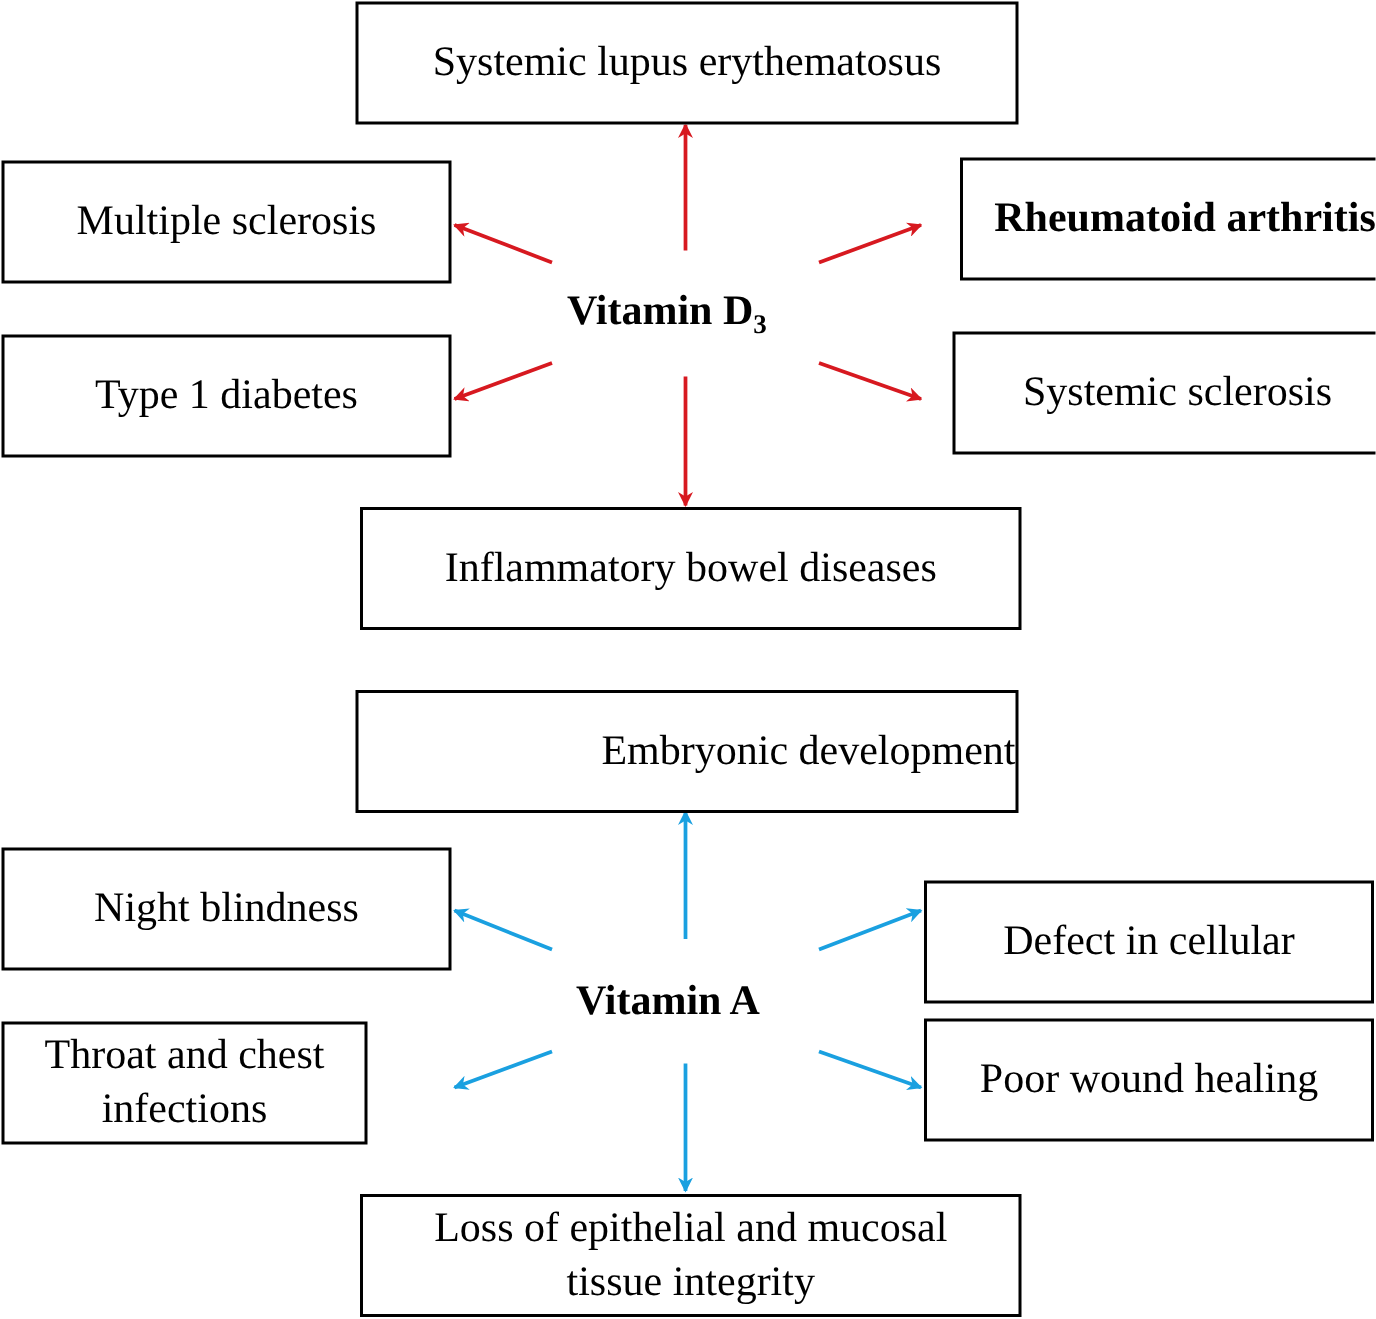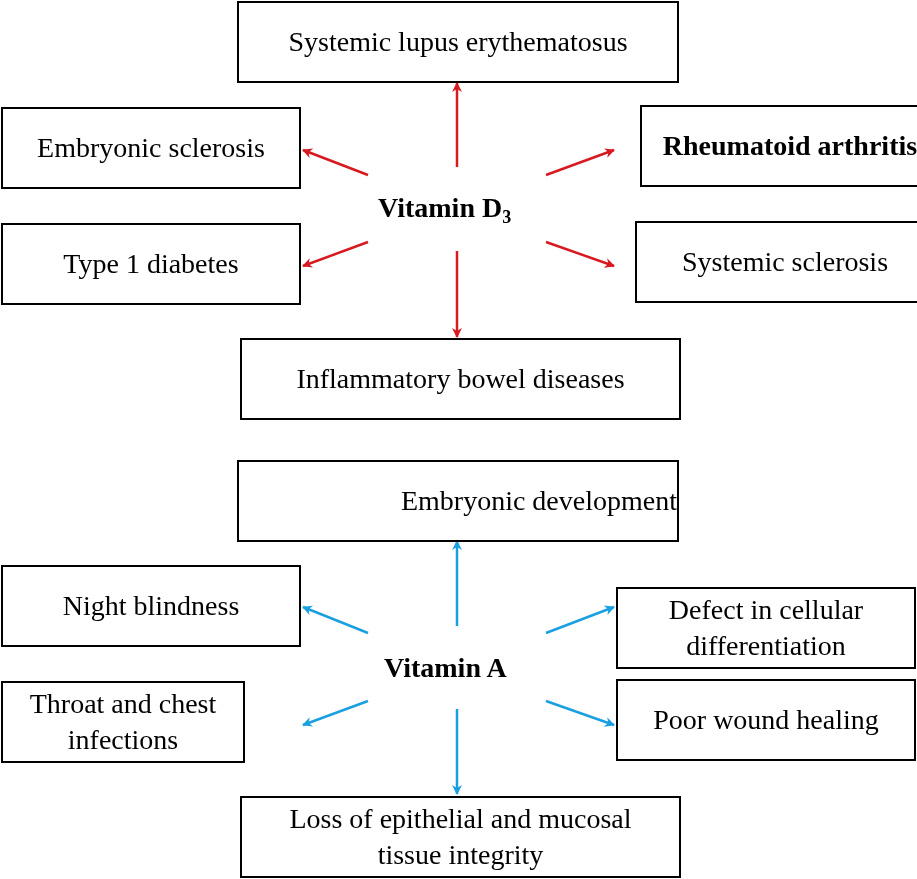--- a/index.html
+++ b/index.html
@@ -49,21 +49,21 @@
   <span>Vitamin D</span><sub>3</sub>
 </div>
 
 <div class="box" style="left:237px; top:1px; width:442px; height:82px;">
   <div>
       <span>Systemic lupus erythematosus</span>
     </div>
 </div>
 <div class="box" style="left:1px; top:107px; width:300px; height:82px;">
   <div>
-      <span>Embryonic sclerosis</span>
+      <span>Multiple sclerosis</span>
     </div>
 </div>
 <div class="box" style="left:1px; top:223px; width:300px; height:82px;">
   <div>
       <span>Type 1 diabetes</span>
     </div>
 </div>
 <div class="box" style="left:640px; top:105px; width:300px; height:82px;font-weight:bold;">
   <div>
       <span>Rheumatoid arthritis</span>
@@ -96,21 +96,20 @@
 </div>
 <div class="box" style="left:1px; top:681px; width:244px; height:82px;">
   <div>
     <span>Throat and chest</span>
     <span>infections</span>
   </div>
 </div>
 <div class="box" style="left:616px; top:587px; width:300px; height:82px;">
   <div>
     <span>Defect in cellular</span>
-    <span>differentiation</span>
   </div>
 </div>
 <div class="box" style="left:616px; top:679px; width:300px; height:82px;">
   <div>
       <span>Poor wound healing</span>
     </div>
 </div>
 <div class="box" style="left:240px; top:796px; width:441px; height:82px;">
   <div>
     <span>Loss of epithelial and mucosal</span>

